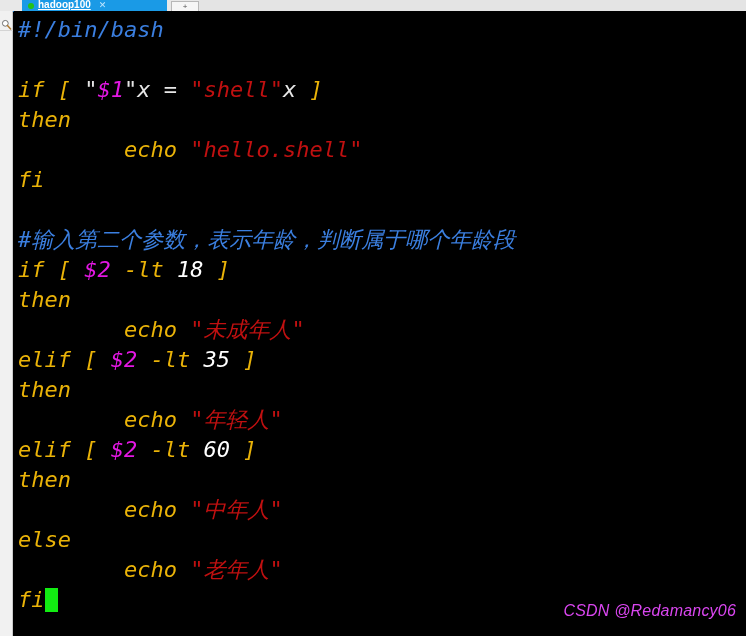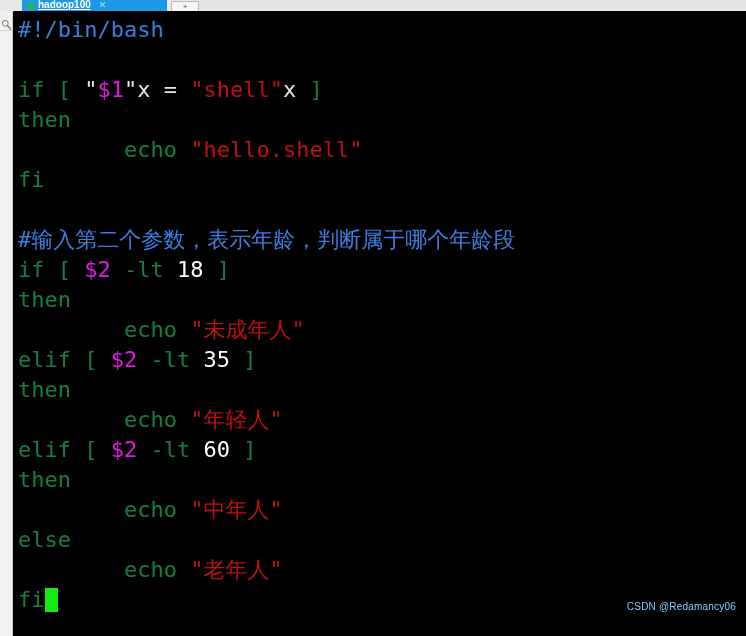--- a/index.html
+++ b/index.html
@@ -126,40 +126,41 @@
 
   
   .terminal {
     position: absolute;
     left: 14px;
     top: 11px;
     width: 732px;
     height: 625px;
     background: #000000;
     overflow: hidden;
+    font-style: italic;
   }
   .code {
     position: absolute;
     left: 4px;
     top: 4px;
     width: 728px;
     font-family: "DejaVu Sans Mono", "Liberation Mono", monospace;
     font-size: 22px;
     line-height: 30px;
     white-space: pre;
     letter-spacing: 0px;
   }
   .line {
     height: 30px;
     white-space: pre;
   }
 
   
   .c-comment  { color: #3b7fe0; }
-  .c-kw       { color: #15803d; }
+  .c-kw       { color: #eab308; }
   .c-var      { color: #e317e3; }
   .c-str      { color: #c01010; }
   .c-num      { color: #ffffff; }
   .c-plain    { color: #e6e6e6; }
 
   .cursor {
     display: inline-block;
     width: 13px;
     height: 24px;
     background: #12ec12;
@@ -176,24 +177,24 @@
     line-height: 30px;
     color: #1f6fe0;
     white-space: pre;
     overflow: hidden;
     height: 17px;
   }
 
   .watermark {
     position: absolute;
     right: 10px;
-    bottom: 24px;
-    color: #7dd3fc;
+    bottom: 16px;
+    color: #d946ef;
     font-family: "Liberation Sans", sans-serif;
-    font-size: 10px;
+    font-size: 16px;
     letter-spacing: 0.2px;
   }
 </style>
 </head>
 <body>
 
 <div class="app">
 
   <div class="tabbar">
     <div class="gutter"></div>

